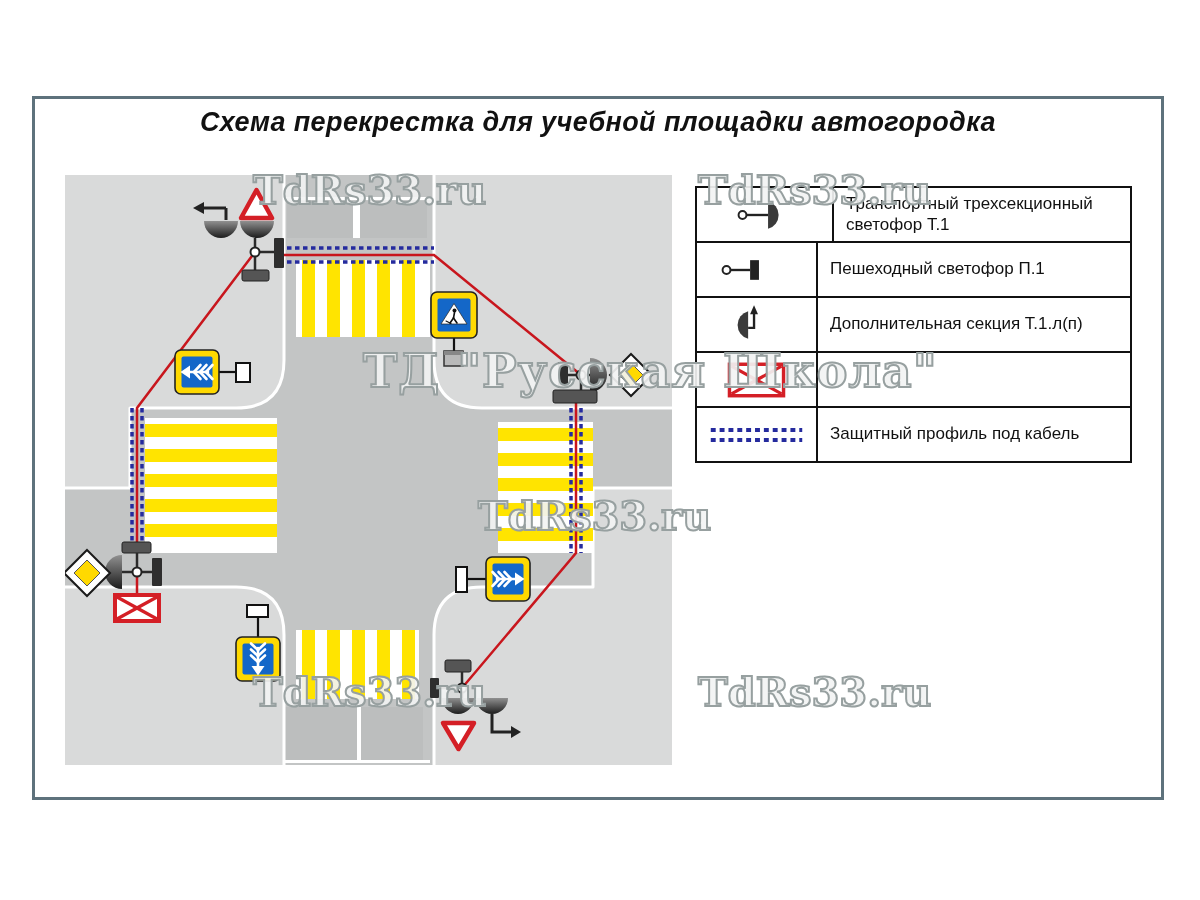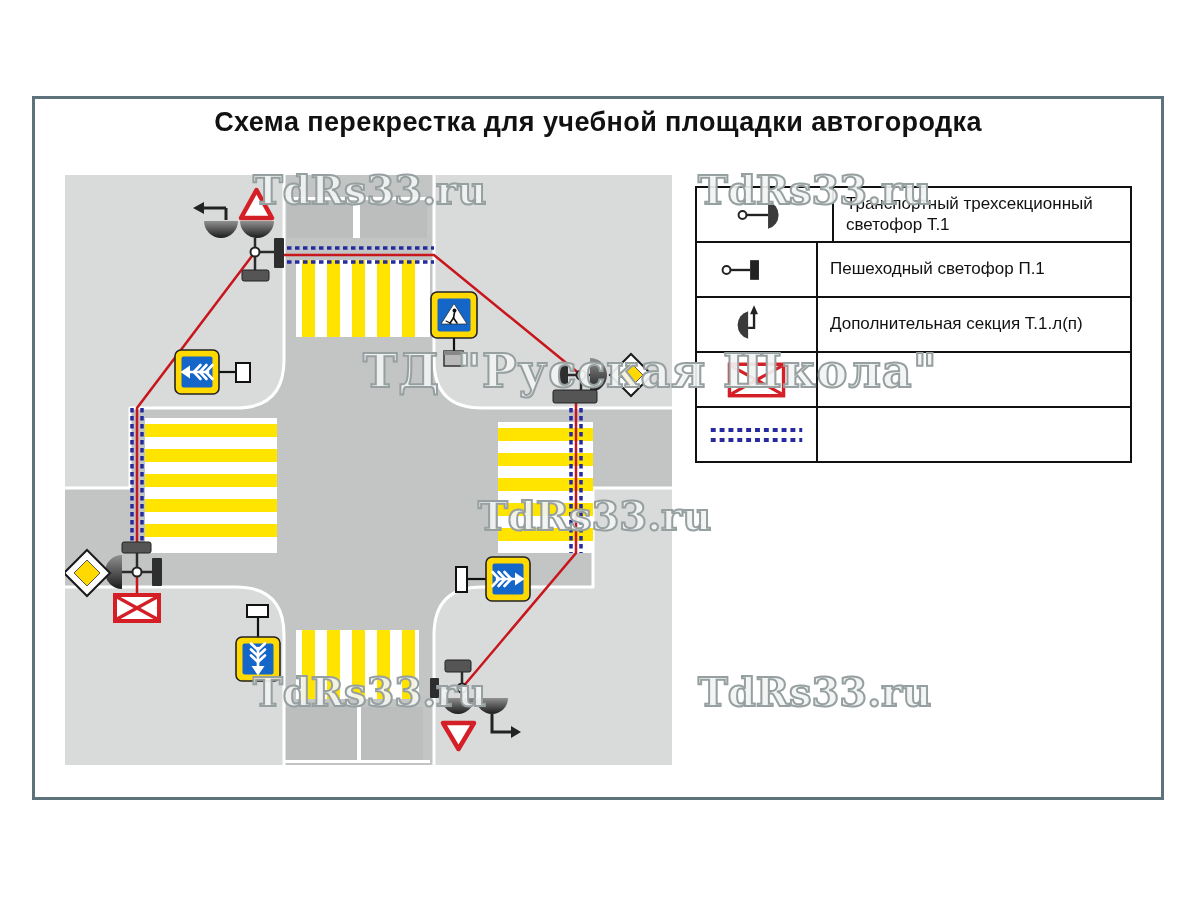--- a/index.html
+++ b/index.html
@@ -1,21 +1,21 @@
 <!DOCTYPE html>
 <html style="--frame: #5e727c; --road: #c3c5c5; --road_lane: #bcbebe; --block: #d9dada; --zebra_yellow: #ffe400; --sign_blue: #1467c8; --sign_yellow: #ffd900; --red: #d41f26; --cable_red: #c8161d; --profile_blue: #252b9e; --watermark_gray: #97a0a0;"><head>
 <meta charset="utf-8">
 <style>
   html,body{margin:0;padding:0;background:#fff;}
   #page{position:relative;width:1200px;height:900px;background:#fff;overflow:hidden;
         font-family:"Liberation Sans",sans-serif;}
   #frame{position:absolute;left:32px;top:96px;width:1132px;height:704px;
          border:3px solid var(--frame,#5e727c);background:#fff;box-sizing:border-box;}
   #title{position:absolute;left:32px;top:107px;width:1132px;text-align:center;
-         font-size:27px;font-weight:bold;color:#111;letter-spacing:.4px;}
+         font-size:27px;font-weight:bold;color:#111;letter-spacing:.4px;font-style:italic;}
   #diagram{position:absolute;left:65px;top:175px;}
   
   #legend{position:absolute;left:695px;top:186px;width:437px;border:2px solid #111;
           background:#fff;box-sizing:border-box;}
   .legend-row{display:flex;height:53px;border-top:2px solid #111;}
   .legend-row:first-child{border-top:none;margin-left:16px;}
   .legend-icon-cell{width:121px;border-right:2px solid #111;display:flex;
                     align-items:center;justify-content:center;box-sizing:border-box;}
   .legend-text-cell{flex:1;display:flex;align-items:center;padding:2px 10px 2px 12px;
                     font-size:17px;line-height:1.2;color:#111;}
@@ -288,20 +288,21 @@
         </svg>
       </div>
     </div>
     <div class="legend-row">
       <div class="legend-icon-cell">
         <svg width="121" height="49" viewBox="0 0 121 49">
           <line x1="14" y1="20" x2="107" y2="20" style="stroke:var(--profile_blue)" stroke-width="4" stroke-dasharray="5 4"></line>
           <line x1="14" y1="30" x2="107" y2="30" style="stroke:var(--profile_blue)" stroke-width="4" stroke-dasharray="5 4"></line>
         </svg>
       </div>
+      <div class="legend-text-cell">Защитный профиль под кабель</div>
     </div>
   </div>
 
   <div class="wm wm-site" style="left:253px;top:166px;">TdRs33.ru</div>
   <div class="wm wm-site" style="left:698px;top:166px;">TdRs33.ru</div>
   <div class="wm wm-vendor" style="left:363px;top:344px;">ТД "Русская Школа"</div>
   <div class="wm wm-site" style="left:478px;top:492px;">TdRs33.ru</div>
   <div class="wm wm-site" style="left:253px;top:668px;">TdRs33.ru</div>
   <div class="wm wm-site" style="left:698px;top:668px;">TdRs33.ru</div>
 </div>

